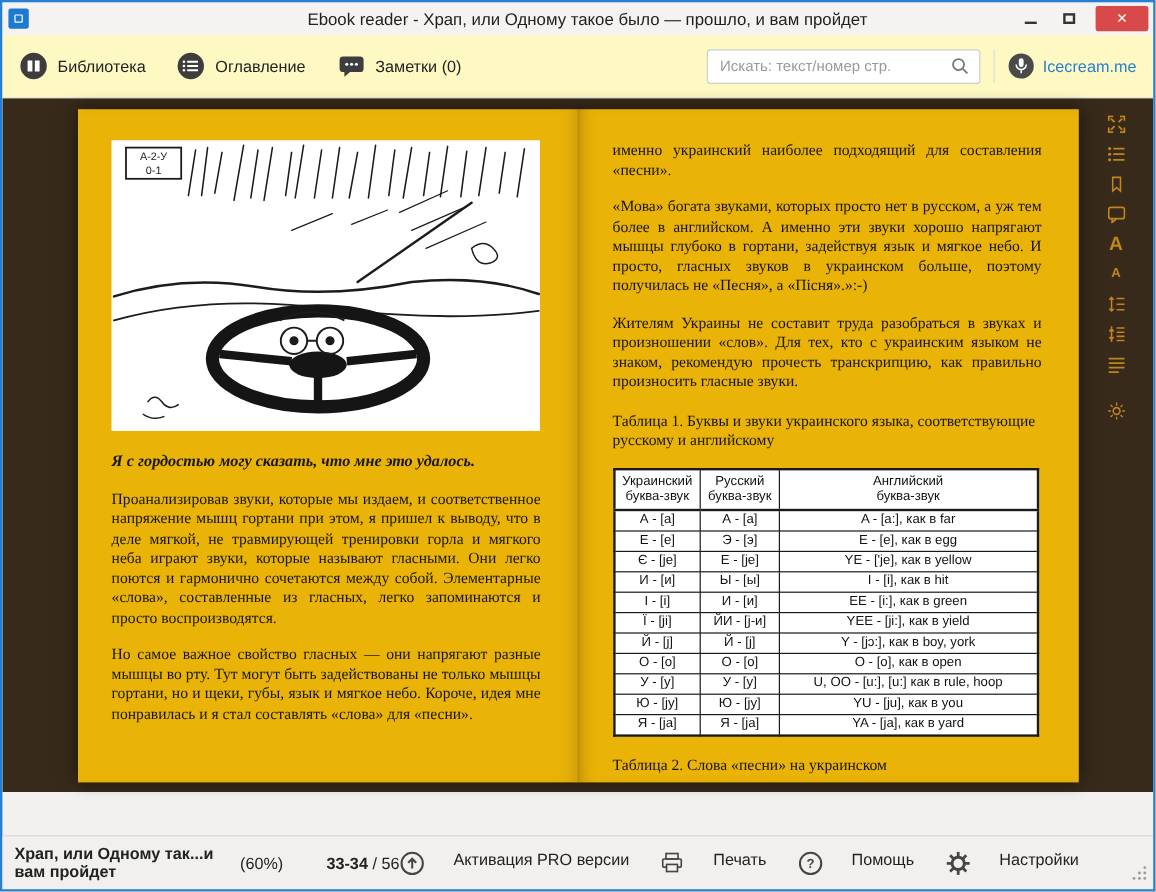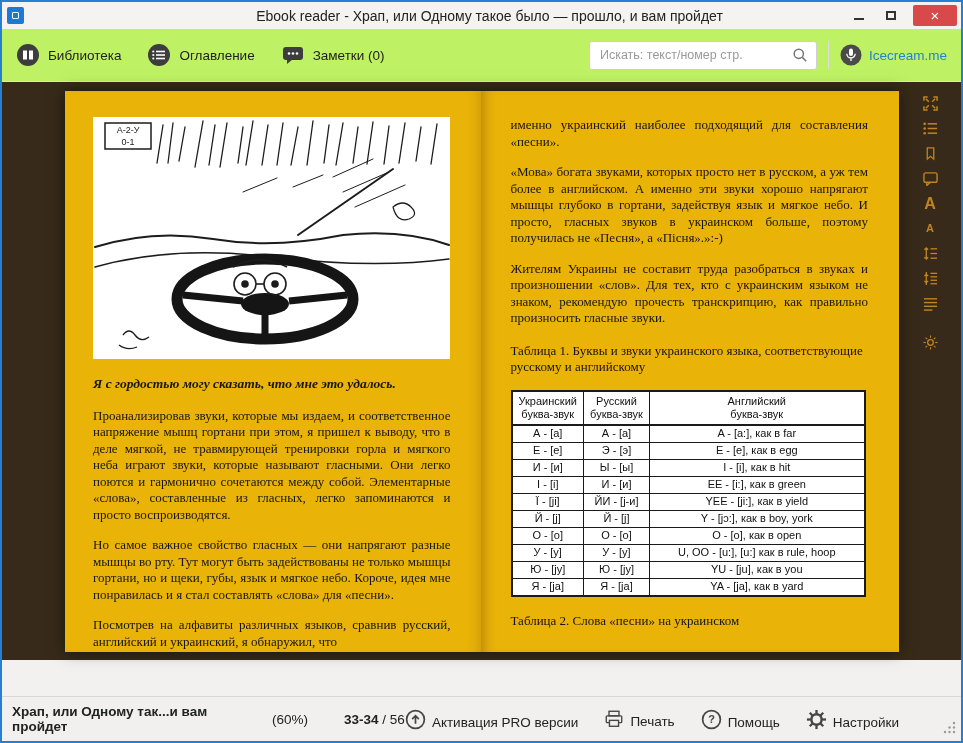--- a/index.html
+++ b/index.html
@@ -15,21 +15,21 @@
   .titlebar{height:27px;background:#f4f3f2;display:flex;align-items:center;position:relative;flex:0 0 auto;}
   .app-icon{width:17px;height:17px;background:#1e7ad1;border-radius:2px;margin-left:5px;display:flex;align-items:center;justify-content:center;}
   .app-icon span{width:7px;height:7px;border:1.5px solid #fff;border-radius:1px;display:block;}
   .win-title{position:absolute;left:16px;right:0;text-align:center;font-size:14px;color:#222;pointer-events:none;}
   .win-controls{margin-left:auto;display:flex;align-items:center;height:100%;}
   .win-btn{width:32px;height:22px;display:flex;align-items:center;justify-content:center;cursor:pointer;}
   .min-bar{width:10px;height:2px;background:#333;margin-top:7px;}
   .max-box{width:10px;height:9px;border:2px solid #333;}
   .close-btn{width:44px;height:21px;background:#d84a4a;border-radius:2px;color:#fff;display:flex;align-items:center;justify-content:center;font-size:15px;margin:0 4px 0 6px;cursor:pointer;}
   
-  .toolbar{height:53px;background:#bef264;border-bottom:1px solid #e2e2e2;display:flex;align-items:center;padding:0 14px;flex:0 0 auto;}
+  .toolbar{height:53px;background:#fef9c3;border-bottom:1px solid #e2e2e2;display:flex;align-items:center;padding:0 14px;flex:0 0 auto;}
   .tb-item{display:flex;align-items:center;gap:8px;font-size:13.5px;color:#222;cursor:pointer;margin-right:26px;white-space:nowrap;}
   .search-box{margin-left:auto;width:228px;height:29px;border:1px solid #cfcfcf;border-radius:3px;background:#fff;display:flex;align-items:center;padding:0 8px;}
   .search-box input{flex:1;border:none;outline:none;font-size:12.5px;color:#333;font-family:"Liberation Sans",sans-serif;background:transparent;}
   .search-box input::placeholder{color:#9a9a9a;}
   .tb-sep{width:1px;height:28px;background:#ddd;margin:0 11px;}
   .brand{display:flex;align-items:center;gap:7px;font-size:13.5px;color:#2580d4;cursor:pointer;white-space:nowrap;}
   
   .main{flex:1;position:relative;background:#372a1a;}
   .book{position:absolute;left:63px;right:62px;top:9px;bottom:8px;background:#eab308;display:flex;box-shadow:0 0 14px rgba(0,0,0,.55);}
   .page{flex:1;padding:26px 30px 20px 28px;overflow:hidden;}
@@ -48,21 +48,21 @@
   .rail{position:absolute;right:0;top:0;bottom:0;width:62px;display:flex;flex-direction:column;align-items:center;padding-top:13px;gap:8px;}
   .rail-icon{width:18px;height:17px;display:flex;align-items:center;justify-content:center;cursor:pointer;}
   .font-a-large{font:700 16px/1 "Liberation Sans",sans-serif;color:#c08420;}
   .font-a-small{font:700 11px/1 "Liberation Sans",sans-serif;color:#c08420;}
   .rail-gap{height:6px;}
   
   .statusbar{height:45px;background:#f1f0ef;border-top:1px solid #d8d8d8;display:flex;align-items:center;padding:0 10px;font-size:13.5px;color:#222;flex:0 0 auto;position:relative;margin-top:36px;}
   .b{font-weight:700;}
   .sb-pages{margin-left:36px;white-space:nowrap;}
   .sb-actions{margin-left:auto;margin-right:52px;display:flex;align-items:center;gap:26px;}
-  .sb-item{display:flex;align-items:flex-end;gap:6px;cursor:pointer;white-space:nowrap;}
+  .sb-item{display:flex;align-items:flex-start;gap:24px;cursor:pointer;white-space:nowrap;}
   .grip{position:absolute;right:5px;bottom:4px;cursor:nwse-resize;}
 </style>
 </head>
 <body>
 
 <div class="window">
 
   <div class="titlebar">
     <div class="app-icon">
         <span></span>
@@ -194,21 +194,20 @@
           <g stroke="#1c1c1c" fill="none" stroke-width="1.3">
             <path d="M30 218q6-8 12 0q6 8 14 2"></path>
             <path d="M26 228q8 6 18 2"></path>
           </g>
           <text x="35" y="16" text-anchor="middle" font-size="9" font-family="Liberation Sans, sans-serif" fill="#1c1c1c">А-2-У</text>
           <text x="35" y="28" text-anchor="middle" font-size="9" font-family="Liberation Sans, sans-serif" fill="#1c1c1c">0-1</text>
         </svg>
         <p class="caption">Я с гордостью могу сказать, что мне это удалось.</p>
         <p>Проанализировав звуки, которые мы издаем, и соответственное напряжение мышц гортани при этом, я пришел к выводу, что в деле мягкой, не травмирующей тренировки горла и мягкого неба играют звуки, которые называют гласными. Они легко поются и гармонично сочетаются между собой. Элементарные «слова», составленные из гласных, легко запоминаются и просто воспроизводятся.</p>
         <p>Но самое важное свойство гласных — они напрягают разные мышцы во рту. Тут могут быть задействованы не только мышцы гортани, но и щеки, губы, язык и мягкое небо. Короче, идея мне понравилась и я стал составлять «слова» для «песни».</p>
-        <p>Посмотрев на алфавиты различных языков, сравнив русский, английский и украинский, я обнаружил, что</p>
       </div>
 
       <div class="page right">
         <p>именно украинский наиболее подходящий для составления «песни».</p>
         <p>«Мова» богата звуками, которых просто нет в русском, а уж тем более в английском. А именно эти звуки хорошо напрягают мышцы глубоко в гортани, задействуя язык и мягкое небо. И просто, гласных звуков в украинском больше, поэтому получилась не «Песня», а «Пісня».»:-)</p>
         <p>Жителям Украины не составит труда разобраться в звуках и произношении «слов». Для тех, кто с украинским языком не знаком, рекомендую прочесть транскрипцию, как правильно произносить гласные звуки.</p>
         <p class="tbl-caption">Таблица 1. Буквы и звуки украинского языка, соответствующие русскому и английскому</p>
         <table class="phon">
           <colgroup>
               <col class="c1">
@@ -230,20 +229,25 @@
                 <td>А - [а]</td>
                 <td>А - [а]</td>
                 <td>A - [а:], как в far</td>
               </tr>
             <tr>
                 <td>Е - [е]</td>
                 <td>Э - [э]</td>
                 <td>E - [е], как в egg</td>
               </tr>
             <tr>
+                <td>Є - [је]</td>
+                <td>Е - [је]</td>
+                <td>YE - ['je], как в yellow</td>
+              </tr>
+            <tr>
                 <td>И - [и]</td>
                 <td>Ы - [ы]</td>
                 <td>I - [i], как в hit</td>
               </tr>
             <tr>
                 <td>І - [і]</td>
                 <td>И - [и]</td>
                 <td>EE - [i:], как в green</td>
               </tr>
             <tr>

